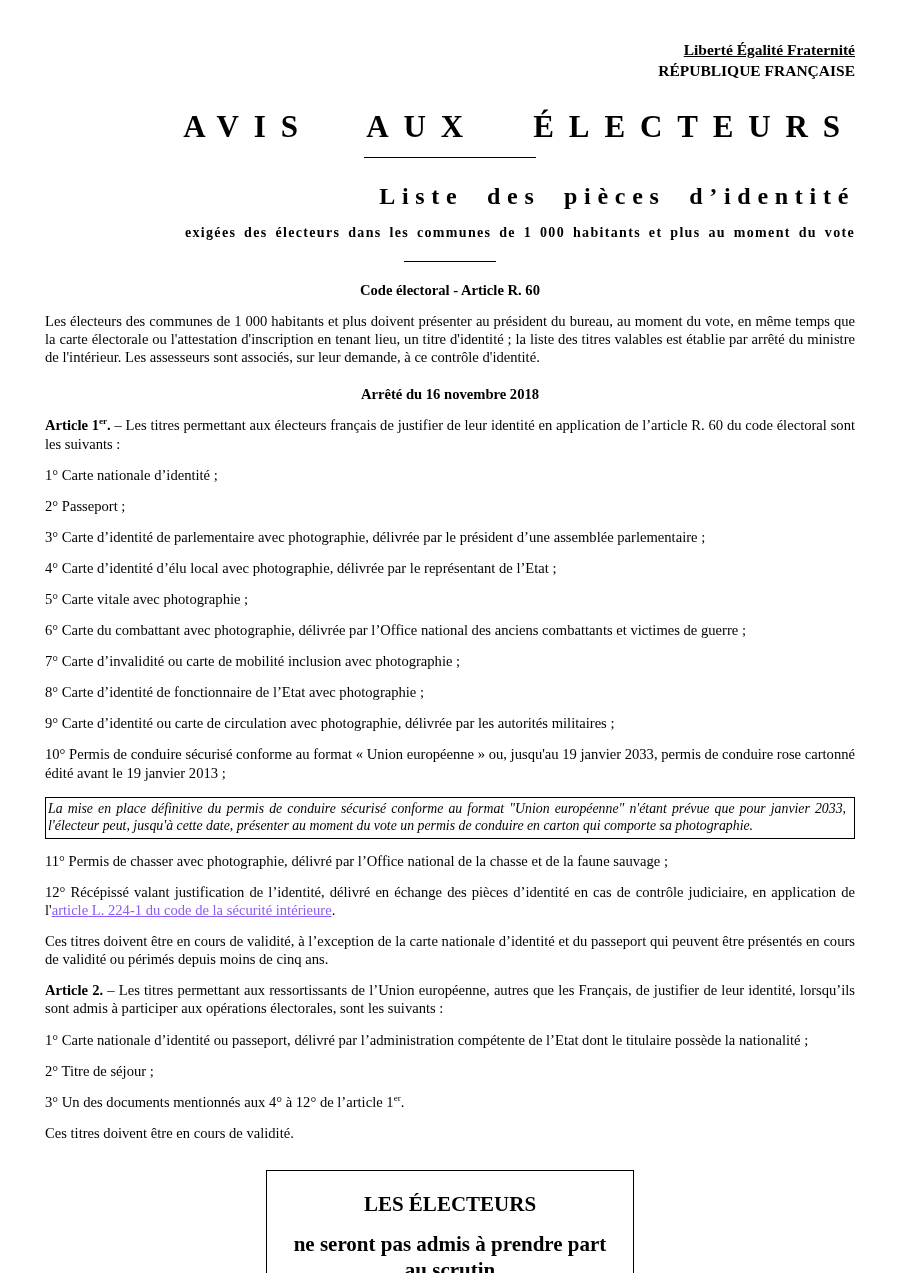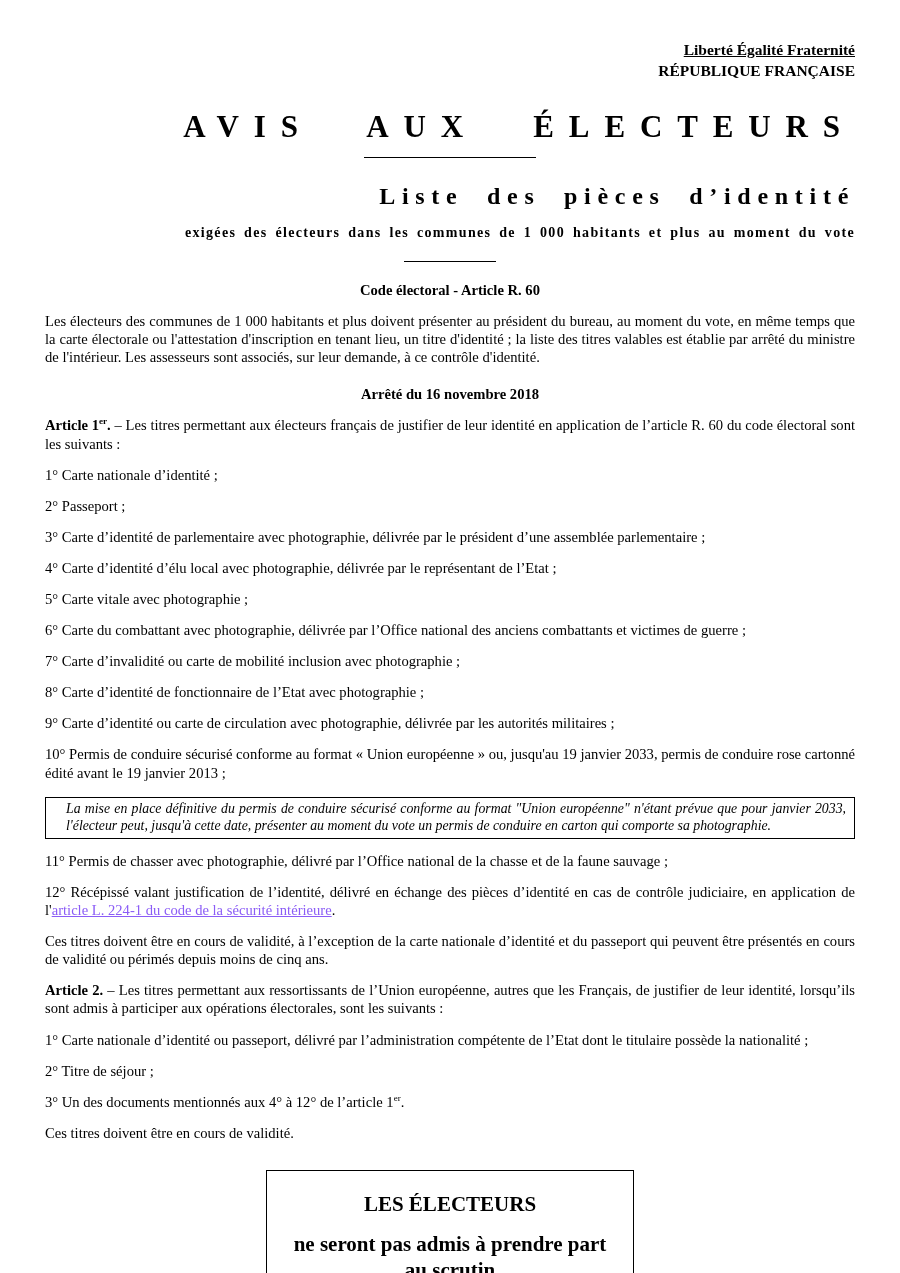--- a/index.html
+++ b/index.html
@@ -58,21 +58,21 @@
     font-size: 14.6px;
     font-weight: 700;
     text-align: center;
   }
   p.body { margin: 13px 0 0 0; text-align: justify; }
   sup { font-size: 0.62em; line-height: 0; }
 
   .note-box {
     border: 1px solid #000;
     margin: 15px 0 0 0;
-    padding: 2px 8px 4px 20px;
+    padding: 2px 8px 4px 2px;
     font-style: italic;
     font-size: 13.8px;
     text-align: justify;
   }
 
   .link { color: #8b5cf6; text-decoration: underline; cursor: pointer; }
 
   .footer-box {
     width: 368px;
     margin: 28px auto 0 auto;

